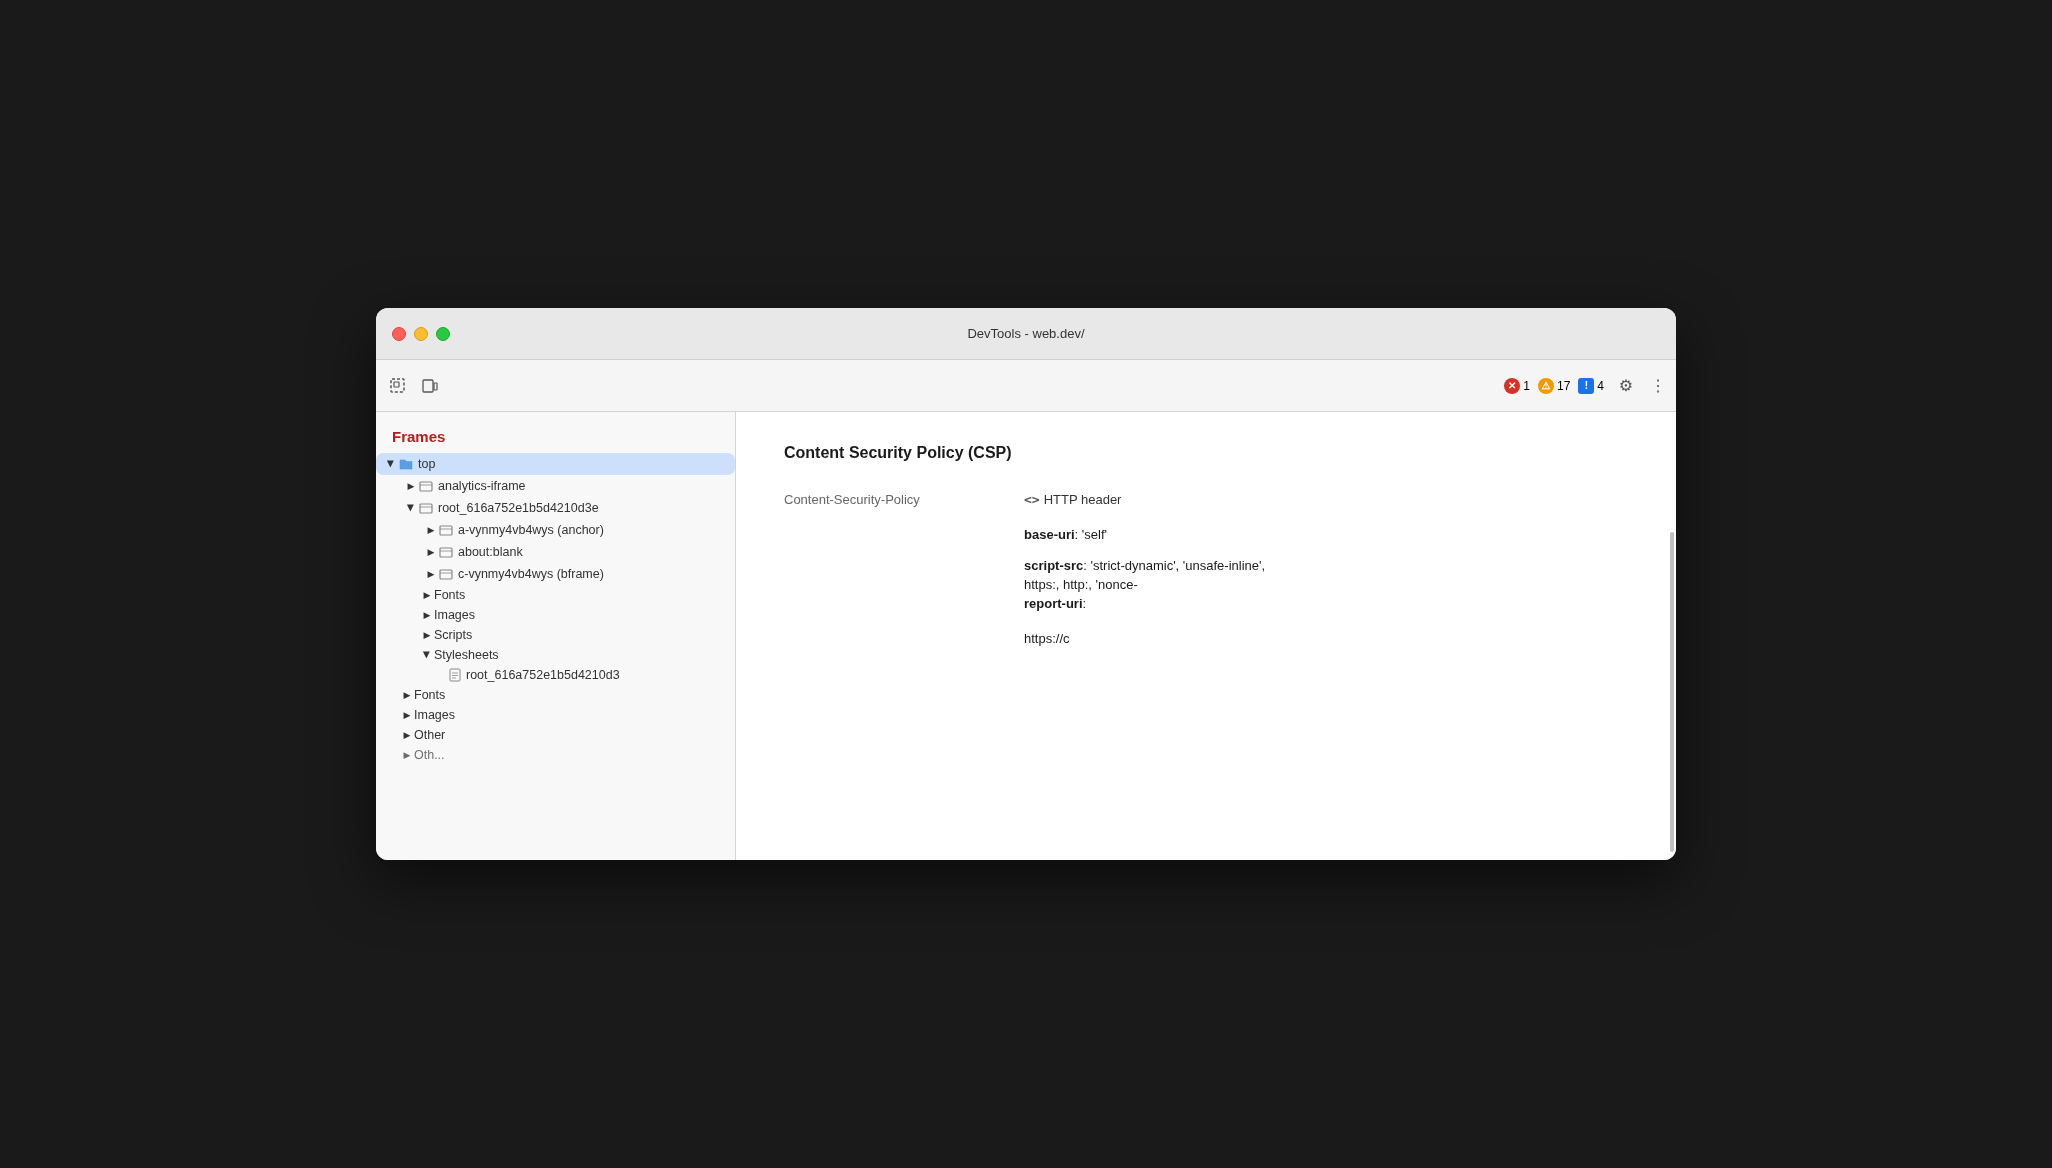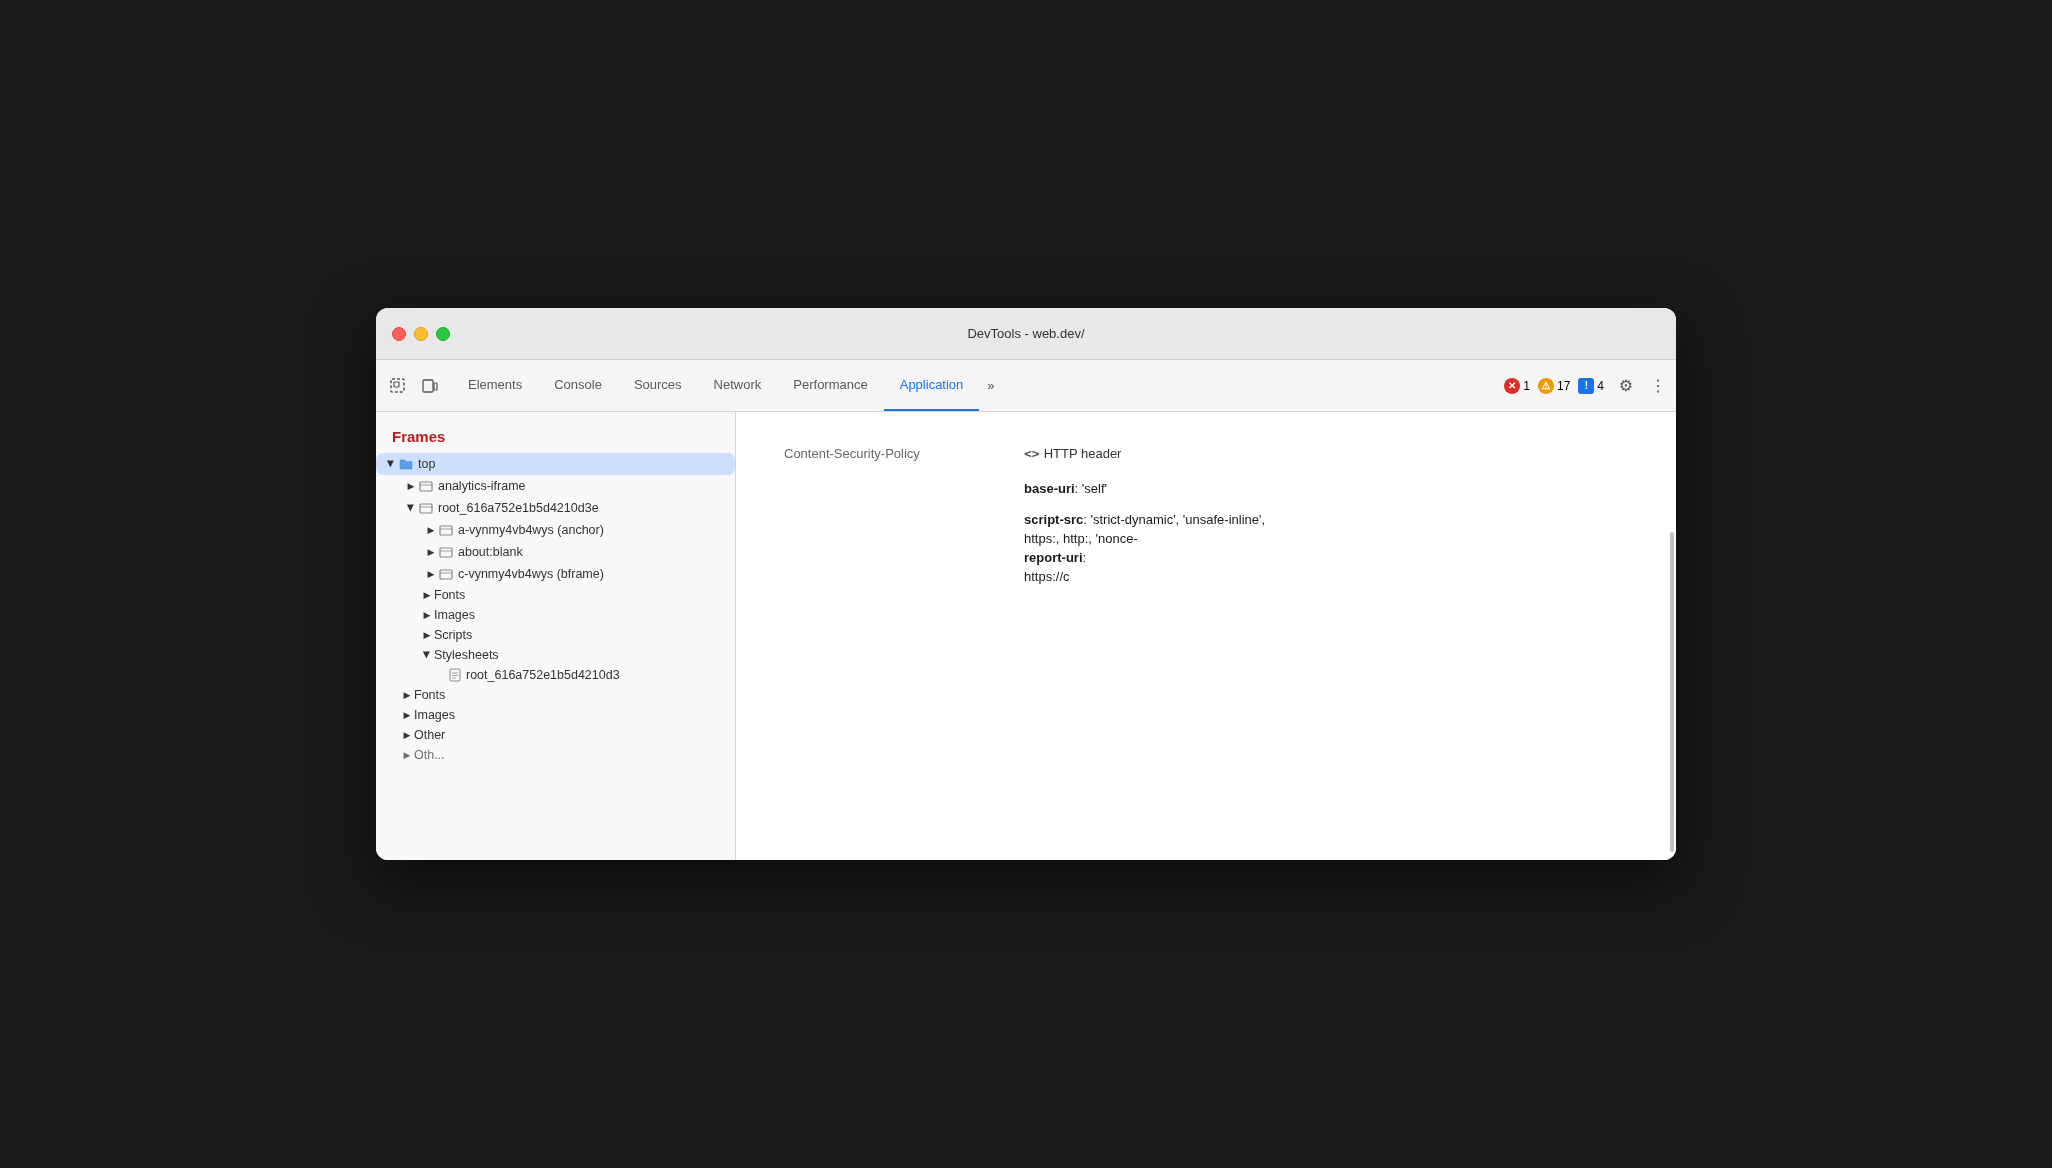--- a/index.html
+++ b/index.html
@@ -307,43 +307,20 @@
         </svg>
       </div>
       <div class="toolbar-icon-btn">
         <svg width="16" height="16" viewBox="0 0 16 16" fill="none">
           <rect x="1" y="2" width="10" height="12" rx="1" stroke="#555" stroke-width="1.3" fill="none"></rect>
           <rect x="12" y="5" width="3" height="7" rx="0.5" stroke="#555" stroke-width="1.2" fill="none"></rect>
         </svg>
       </div>
     </div>
 
-    <div class="tab-bar">
-      <div class="tab">
-        <span>Elements</span>
-      </div>
-      <div class="tab">
-        <span>Console</span>
-      </div>
-      <div class="tab">
-        <span>Sources</span>
-      </div>
-      <div class="tab">
-        <span>Network</span>
-      </div>
-      <div class="tab">
-        <span>Performance</span>
-      </div>
-      <div class="tab active">
-        <span>Application</span>
-      </div>
-      <div class="tab-more">
-        <span>»</span>
-      </div>
-    </div>
 
     <div class="toolbar-right">
       <div class="badge badge-error">
         <div class="badge-icon" style="background:#d93025; font-size:10px;">✕</div>
         <span>1</span>
       </div>
       <div class="badge badge-warning">
         <div class="badge-icon" style="background:#f29900; font-size:10px;">⚠</div>
         <span>17</span>
       </div>
@@ -477,20 +454,21 @@
         <span class="tree-label">Other</span>
       </div>
 
       <div class="tree-item" style="padding-left: 24px; opacity: 0.7;">
         <span class="tree-arrow">▶</span>
         <span class="tree-label">Oth...</span>
       </div>
     </div>
 
     <div class="content-panel" style="position:relative;">
+      <div class="csp-title">Content Security Policy (CSP)</div>
 
       <div class="csp-table">
 
         <div class="csp-row">
           <div class="csp-key">Content-Security-Policy</div>
           <div class="csp-value">
             <span class="http-header-badge">
               <span class="code-icon" style="font-family: monospace; color:#555;">&lt;&gt;</span>
               <span> HTTP header</span>
             </span>
@@ -513,21 +491,21 @@
         </div>
 
         <div class="csp-row" style="margin-bottom: 4px;">
           <div class="csp-key"></div>
           <div class="csp-value">
             <span>https:, http:, 'nonce-</span>
           </div>
         </div>
 
 
-        <div class="csp-row" style="margin-bottom: 4px;">
+        <div class="csp-row" style="margin-bottom: 20px;">
           <div class="csp-key"></div>
           <div class="csp-value">
             <span style="font-weight:700;">report-uri</span><span>:</span>
           </div>
         </div>
 
         <div class="csp-row">
           <div class="csp-key"></div>
           <div class="csp-value">
             <span>https://c</span>

